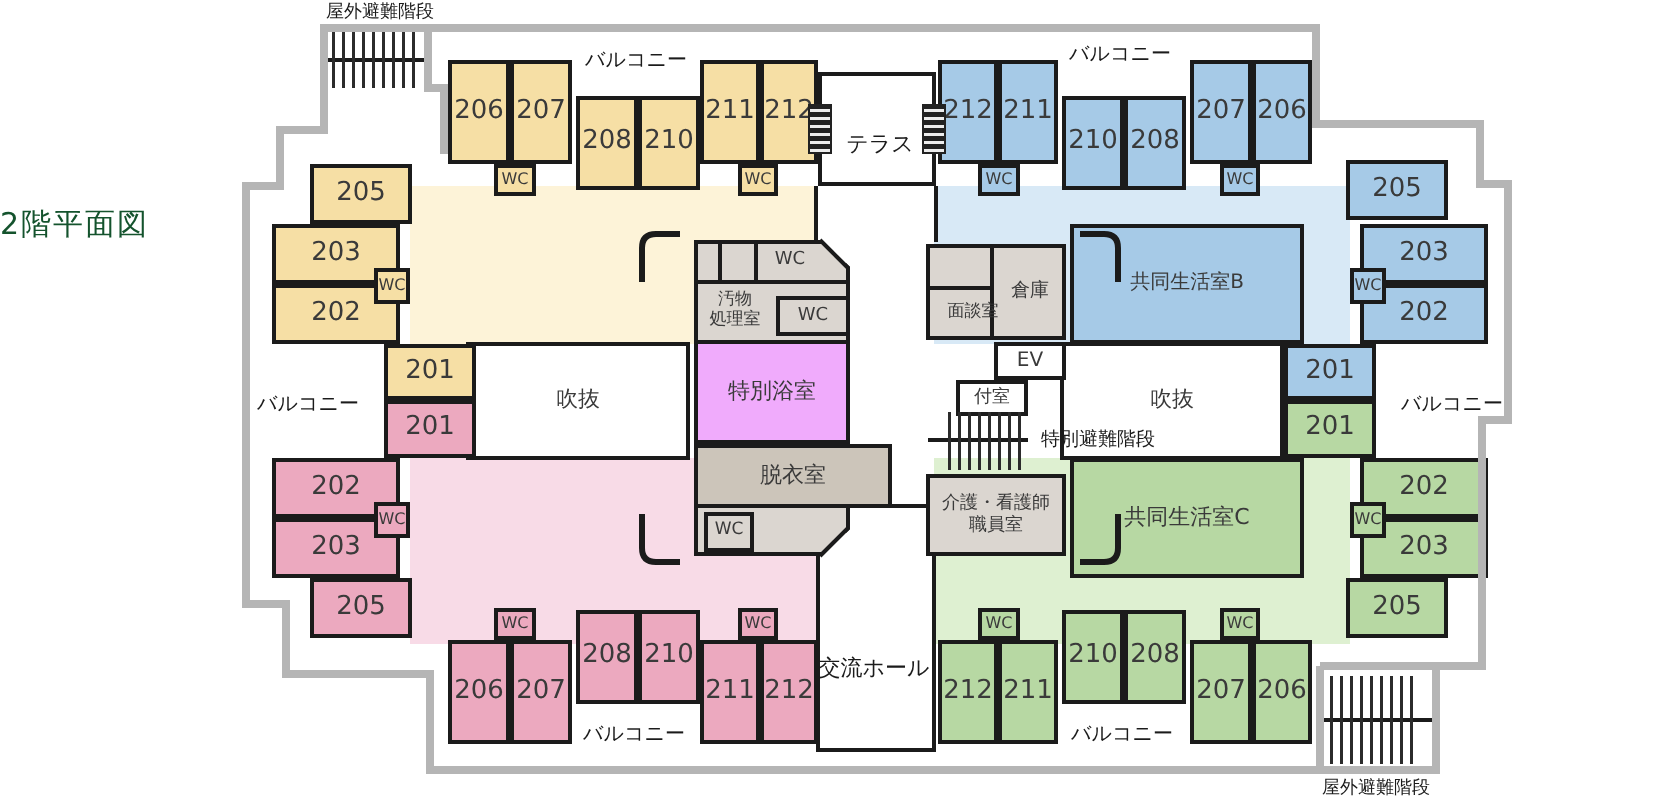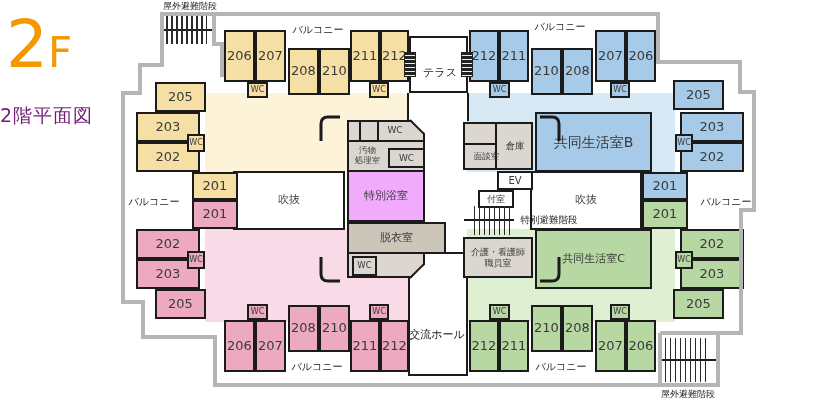--- a/index.html
+++ b/index.html
@@ -12,29 +12,28 @@
   .hatch{position:absolute;}
   .hatch-v{background:repeating-linear-gradient(90deg,#2b2b2b 0 1.5px,transparent 1.5px 5px);}
   .hatch-h{background:repeating-linear-gradient(0deg,#ededed 0 1.5px,#222 1.5px 4px);border:1px solid #222;}
   .lbl{position:absolute;transform:translate(-50%,-50%);white-space:nowrap;color:#1b1b1b;}
   .area-label{position:absolute;transform:translate(-50%,-50%);font-weight:bold;white-space:nowrap;}
   .area-label .nm{font-size:15px;}
   .area-label .sfx{font-size:9.5px;}
   .title{position:absolute;left:6px;top:12px;color:#f39800;line-height:1;font-weight:500;}
   .title .big{font-size:66px;}
   .title .small{font-size:42px;}
-  .caption{position:absolute;left:0px;top:103px;font-size:19px;color:#701a75;letter-spacing:1px;}
+  .caption{position:absolute;left:0px;top:103px;font-size:15px;color:#14532d;letter-spacing:1px;}
   .overlay{position:absolute;left:0;top:0;pointer-events:none;}
 </style>
 </head>
 <body>
 
 <div class="stage" id="stage">
 
-  <div class="title"><span class="big">2</span><span class="small">F</span></div>
   <div class="caption">2階平面図</div>
 
   <div class="area-label" style="left: 287px; top: 107px; color: rgb(239, 130, 0);"><span class="nm">[ひまわり]</span><span class="sfx">エリア</span></div>
   <div class="area-label" style="left: 588px; top: 108px; color: rgb(29, 111, 186);"><span class="nm">[つばき]</span><span class="sfx">エリア</span></div>
   <div class="area-label" style="left: 292px; top: 293px; color: rgb(228, 0, 127);"><span class="nm">[すみれ]</span><span class="sfx">エリア</span></div>
   <div class="area-label" style="left: 588px; top: 292px; color: rgb(34, 162, 60);"><span class="nm">[たんぽぽ]</span><span class="sfx">エリア</span></div>
 
   <div class="rect" style="left: 205px; top: 93px; width: 204px; height: 79px; background: rgb(253, 243, 216);"></div>
     <div class="rect" style="left: 467px; top: 93px; width: 208px; height: 79px; background: rgb(216, 233, 246);"></div>
     <div class="rect" style="left: 205px; top: 229px; width: 204px; height: 93px; background: rgb(248, 219, 231);"></div>
@@ -95,21 +94,21 @@
     <div class="rect" style="left: 531px; top: 48px; width: 31px; height: 47px; background: rgb(166, 202, 231); border: 2px solid rgb(27, 27, 27); font-size: 13px;">210</div>
     <div class="rect" style="left: 562px; top: 48px; width: 31px; height: 47px; background: rgb(166, 202, 231); border: 2px solid rgb(27, 27, 27); font-size: 13px;">208</div>
     <div class="rect" style="left: 595px; top: 30px; width: 31px; height: 52px; background: rgb(166, 202, 231); border: 2px solid rgb(27, 27, 27); font-size: 13px;">207</div>
     <div class="rect" style="left: 626px; top: 30px; width: 30px; height: 52px; background: rgb(166, 202, 231); border: 2px solid rgb(27, 27, 27); font-size: 13px;">206</div>
     <div class="rect" style="left: 610px; top: 82px; width: 20px; height: 16px; background: rgb(166, 202, 231); border: 2px solid rgb(27, 27, 27); font-size: 8px;">WC</div>
     <div class="rect" style="left: 673px; top: 80px; width: 51px; height: 30px; background: rgb(166, 202, 231); border: 2px solid rgb(27, 27, 27); font-size: 13px;">205</div>
     <div class="rect" style="left: 680px; top: 112px; width: 64px; height: 30px; background: rgb(166, 202, 231); border: 2px solid rgb(27, 27, 27); font-size: 13px;">203</div>
     <div class="rect" style="left: 680px; top: 142px; width: 64px; height: 30px; background: rgb(166, 202, 231); border: 2px solid rgb(27, 27, 27); font-size: 13px;">202</div>
     <div class="rect" style="left: 675px; top: 134px; width: 18px; height: 18px; background: rgb(166, 202, 231); border: 2px solid rgb(27, 27, 27); font-size: 8px;">WC</div>
     <div class="rect" style="left: 642px; top: 172px; width: 46px; height: 28px; background: rgb(166, 202, 231); border: 2px solid rgb(27, 27, 27); font-size: 13px;">201</div>
-    <div class="rect" style="left: 535px; top: 112px; width: 117px; height: 60px; background: rgb(166, 202, 231); border: 2px solid rgb(27, 27, 27); font-size: 14px;">共同生活室B</div>
+    <div class="rect" style="left: 535px; top: 112px; width: 117px; height: 60px; background: rgb(166, 202, 231); border: 2px solid rgb(27, 27, 27); font-size: 10px;">共同生活室B</div>
     <div class="rect" style="left: 642px; top: 200px; width: 46px; height: 29px; background: rgb(183, 216, 163); border: 2px solid rgb(27, 27, 27); font-size: 13px;">201</div>
     <div class="rect" style="left: 680px; top: 229px; width: 64px; height: 30px; background: rgb(183, 216, 163); border: 2px solid rgb(27, 27, 27); font-size: 13px;">202</div>
     <div class="rect" style="left: 680px; top: 259px; width: 64px; height: 30px; background: rgb(183, 216, 163); border: 2px solid rgb(27, 27, 27); font-size: 13px;">203</div>
     <div class="rect" style="left: 675px; top: 251px; width: 18px; height: 18px; background: rgb(183, 216, 163); border: 2px solid rgb(27, 27, 27); font-size: 8px;">WC</div>
     <div class="rect" style="left: 673px; top: 289px; width: 51px; height: 30px; background: rgb(183, 216, 163); border: 2px solid rgb(27, 27, 27); font-size: 13px;">205</div>
     <div class="rect" style="left: 535px; top: 229px; width: 117px; height: 60px; background: rgb(183, 216, 163); border: 2px solid rgb(27, 27, 27); font-size: 11px;">共同生活室C</div>
     <div class="rect" style="left: 469px; top: 320px; width: 30px; height: 52px; background: rgb(183, 216, 163); border: 2px solid rgb(27, 27, 27); font-size: 13px;">212</div>
     <div class="rect" style="left: 499px; top: 320px; width: 30px; height: 52px; background: rgb(183, 216, 163); border: 2px solid rgb(27, 27, 27); font-size: 13px;">211</div>
     <div class="rect" style="left: 489px; top: 304px; width: 21px; height: 16px; background: rgb(183, 216, 163); border: 2px solid rgb(27, 27, 27); font-size: 8px;">WC</div>
     <div class="rect" style="left: 531px; top: 305px; width: 31px; height: 47px; background: rgb(183, 216, 163); border: 2px solid rgb(27, 27, 27); font-size: 13px;">210</div>

